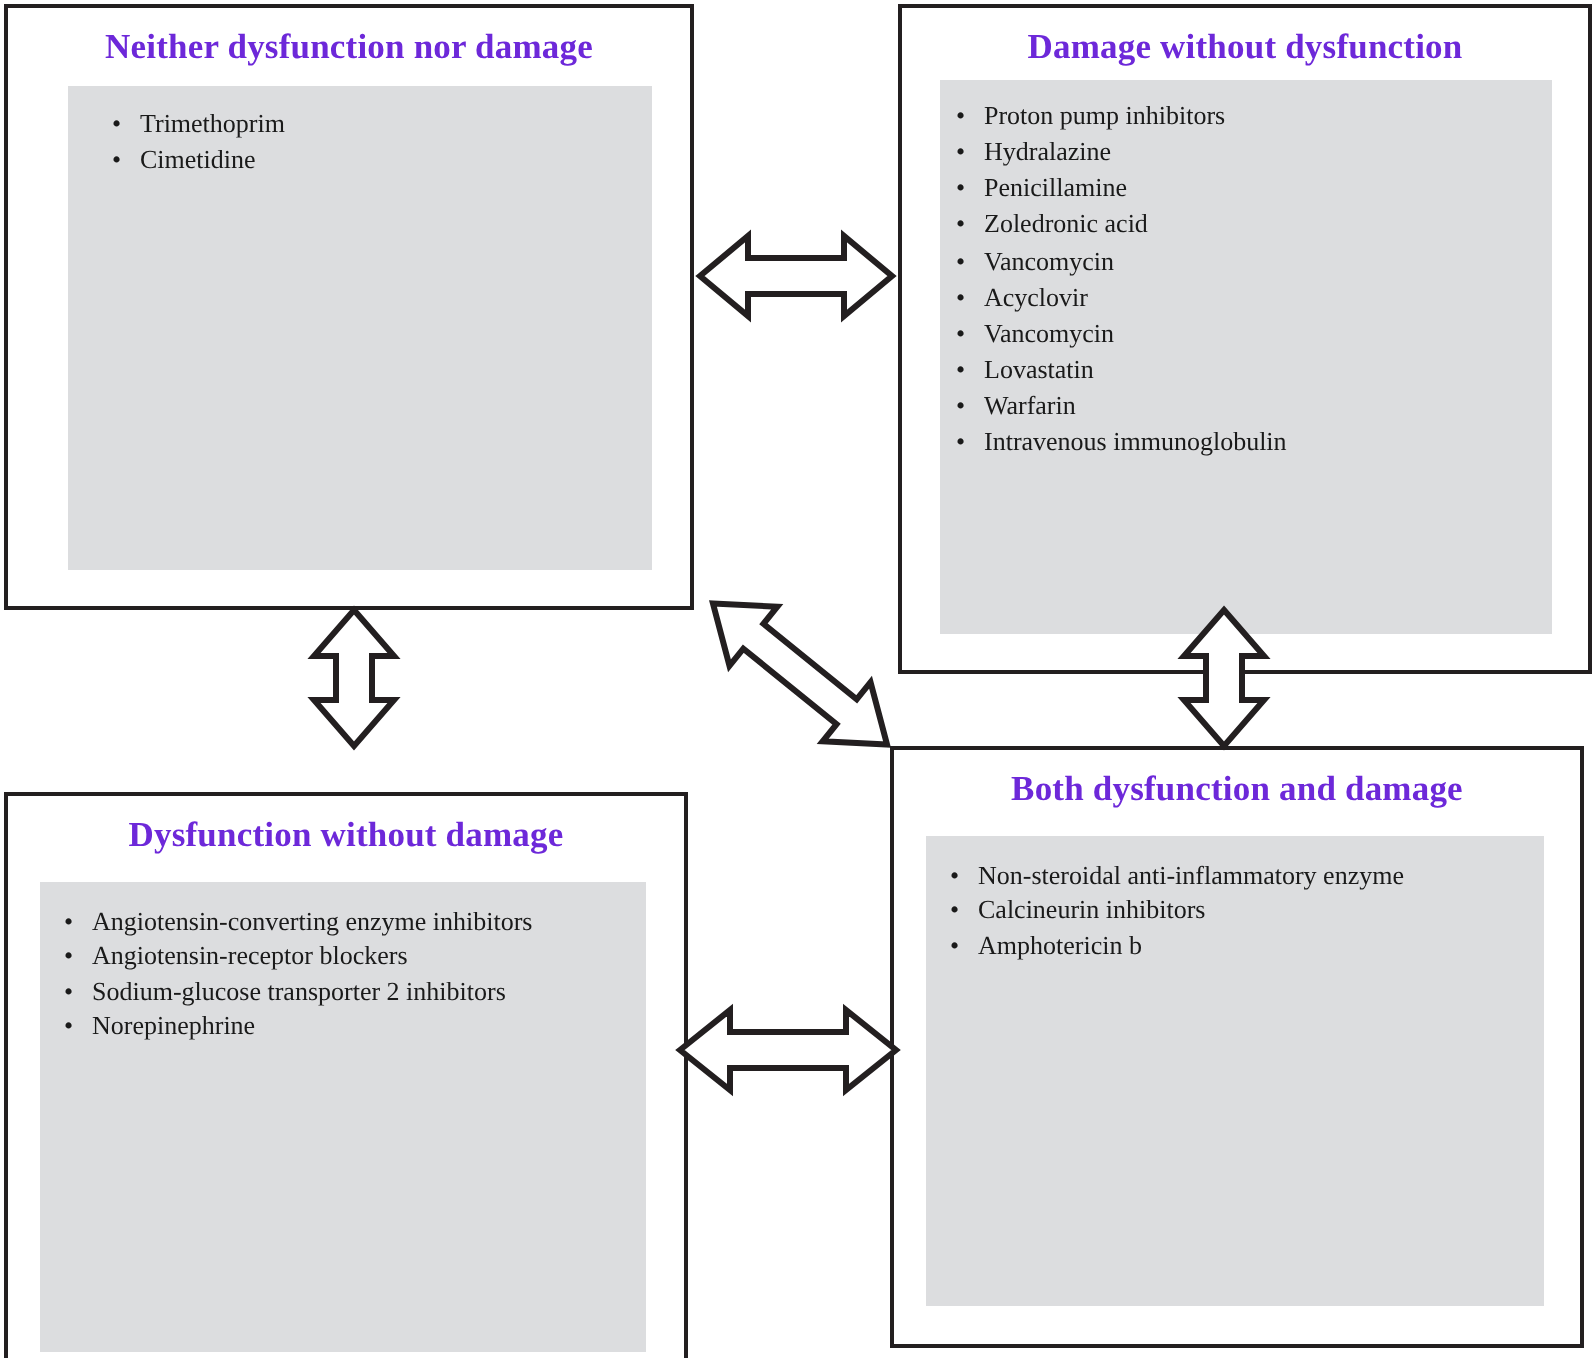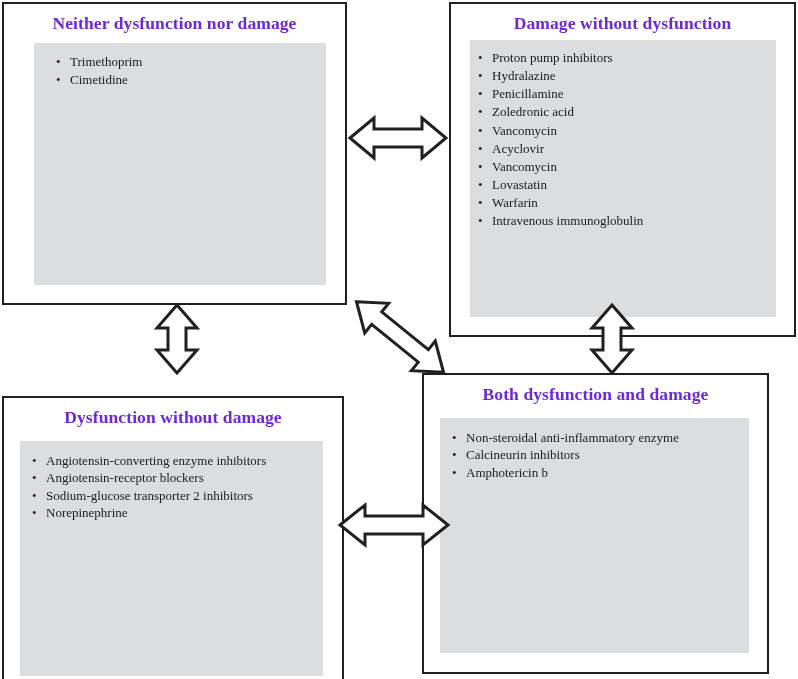--- a/index.html
+++ b/index.html
@@ -23,21 +23,21 @@
   
   .quad {
     position: absolute;
     box-sizing: border-box;
     border: 2px solid #231f20;
     background: #ffffff;
   }
   #quad-tl { left: 2px;   top: 2px;   width: 345px; height: 303px; }
   #quad-tr { left: 449px; top: 2px;   width: 347px; height: 335px; }
   #quad-bl { left: 2px;   top: 373px; width: 342px; height: 301px; margin-top: 23px; }
-  #quad-br { left: 422px; top: 373px; width: 347px; height: 301px; }
+  #quad-br { left: 445px; top: 373px; width: 347px; height: 301px; }
 
   .quad-title {
     text-align: center;
     font-weight: bold;
     font-size: 17.5px;
     line-height: 1.15;
     letter-spacing: 0.1px;
     padding-top: 9px;
     padding-bottom: 5px;
     color: #6d28d9;

